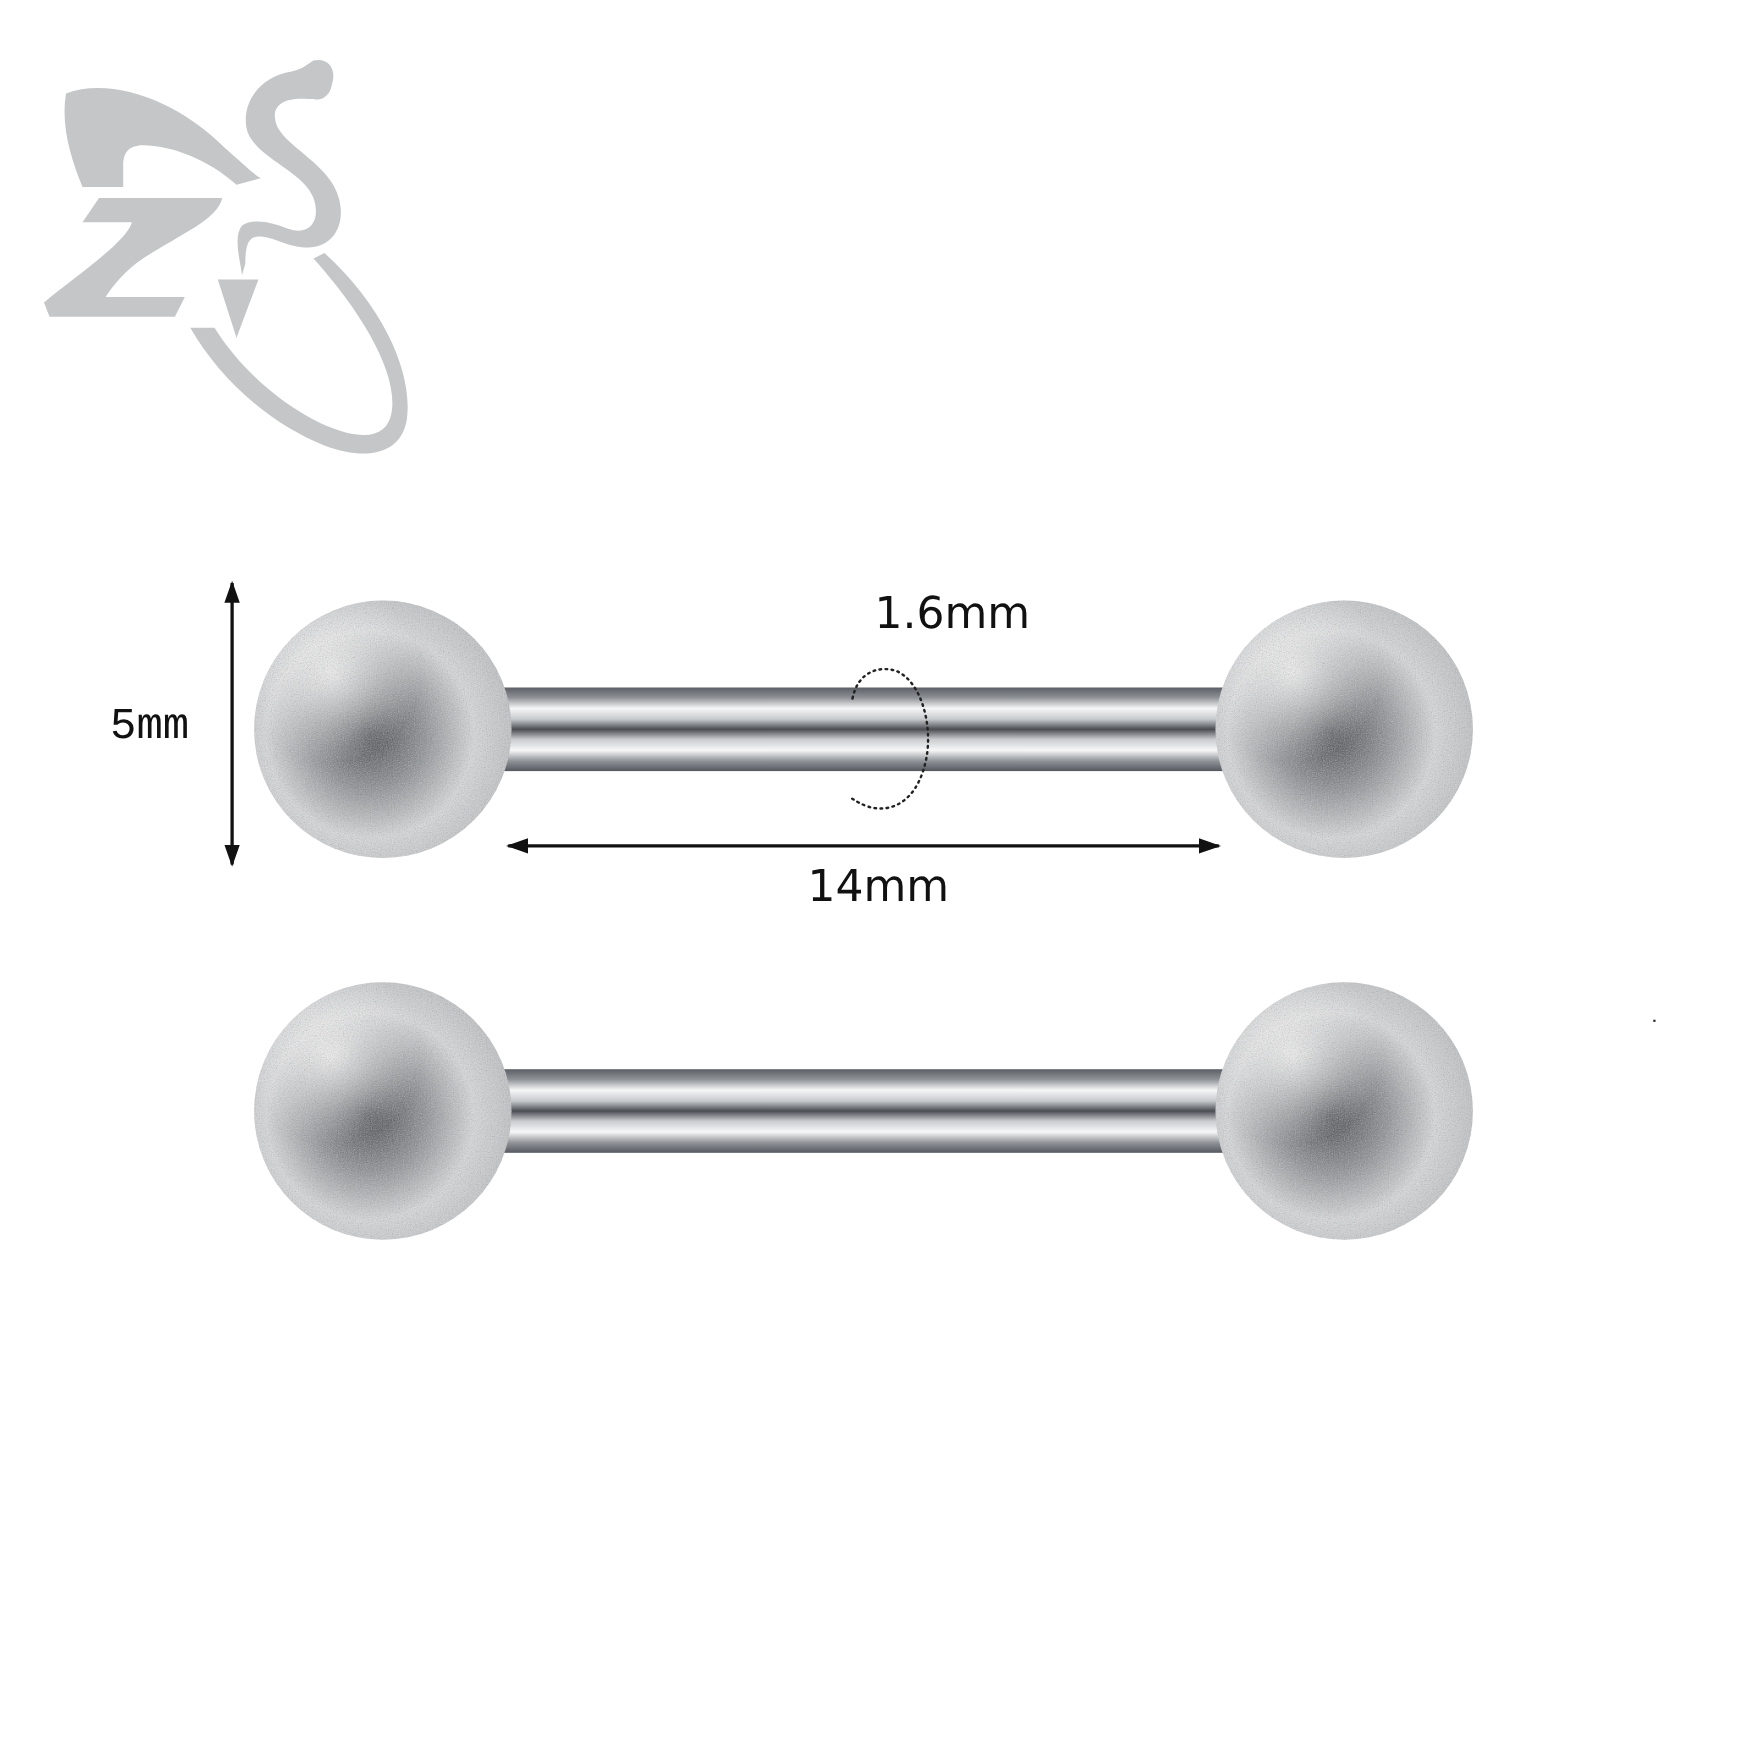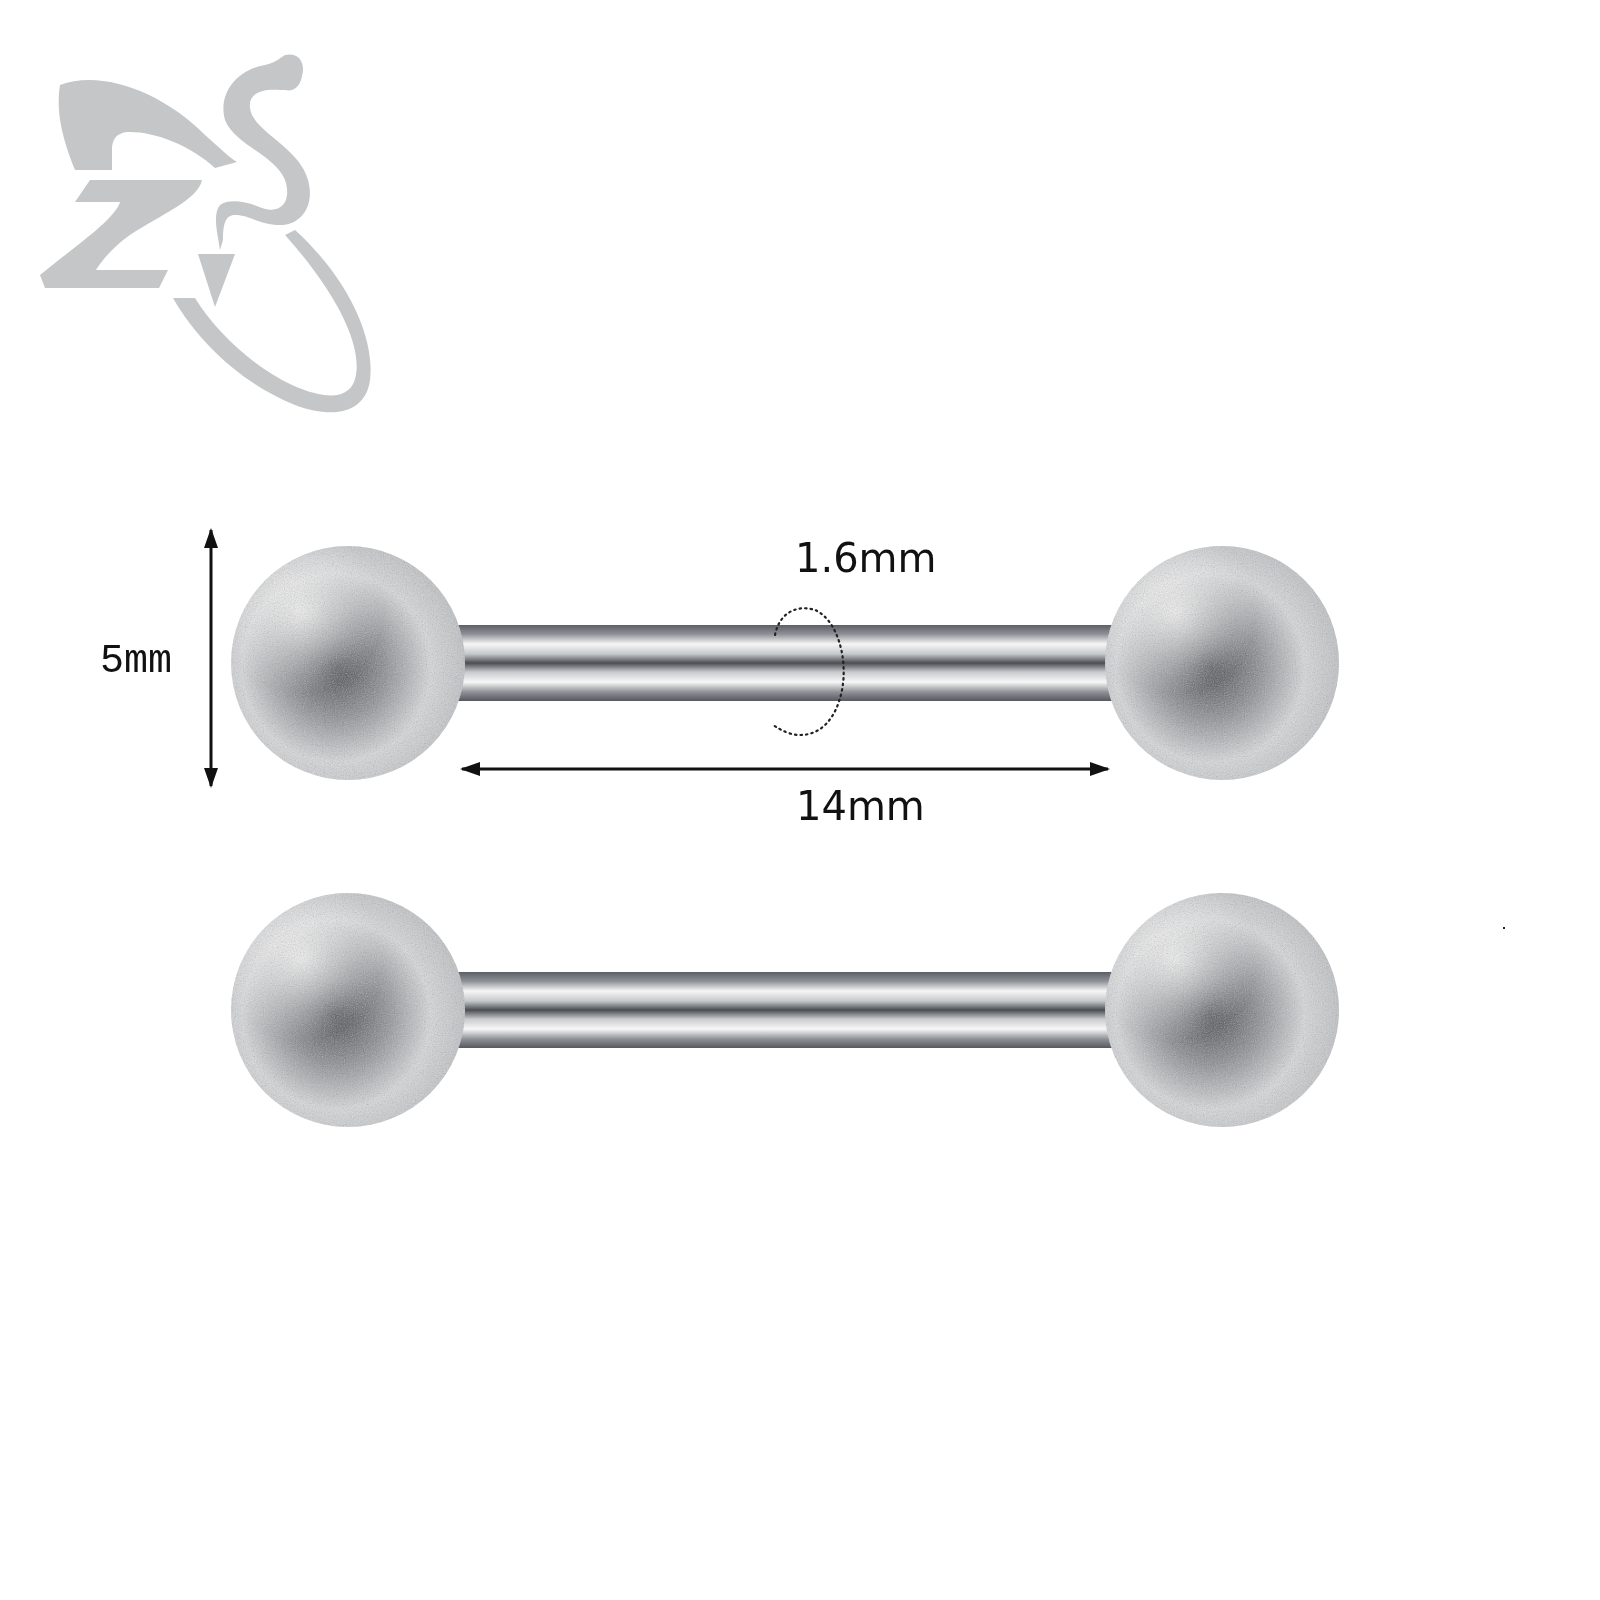--- a/index.html
+++ b/index.html
@@ -4,21 +4,21 @@
 <style>
   html, body { margin:0; padding:0; background:#ffffff; }
   body { width:1600px; height:1600px; position:relative; overflow:hidden;
          font-family:"Liberation Sans", "DejaVu Sans", sans-serif; }
   .abs { position:absolute; }
   .logo { left:30px; top:40px; width:350px; height:380px; }
   .stage { left:0; top:0; width:1600px; height:1600px; }
   .label { font-family:"DejaVu Sans", "Liberation Sans", sans-serif; font-size:40px; color:#111; line-height:1; white-space:nowrap; }
   .lbl-5mm { left:100px; top:642px;font-family:Liberation Mono, monospace; }
   .lbl-16mm { left:748px; top:538px;margin-left:47px; }
-  .lbl-14mm { left:796px; top:786px; }
+  .lbl-14mm { left:734px; top:786px; }
   .stray-dot { left:1503px; top:927px; width:2px; height:2px; background:#222; }
 </style>
 </head>
 <body>
 
 <svg class="abs logo" viewBox="0 0 350 380" xmlns="http://www.w3.org/2000/svg">
   <g fill="#c4c6c7" stroke="none">
 
     <path d="M30,45 C70,30 130,50 175,95 C190,108 200,118 207,122 L185,128 C160,105 125,92 100,92 C86,92 82,100 82,110 L82,130 L45,130 C35,105 25,75 30,45 Z"></path>
 

